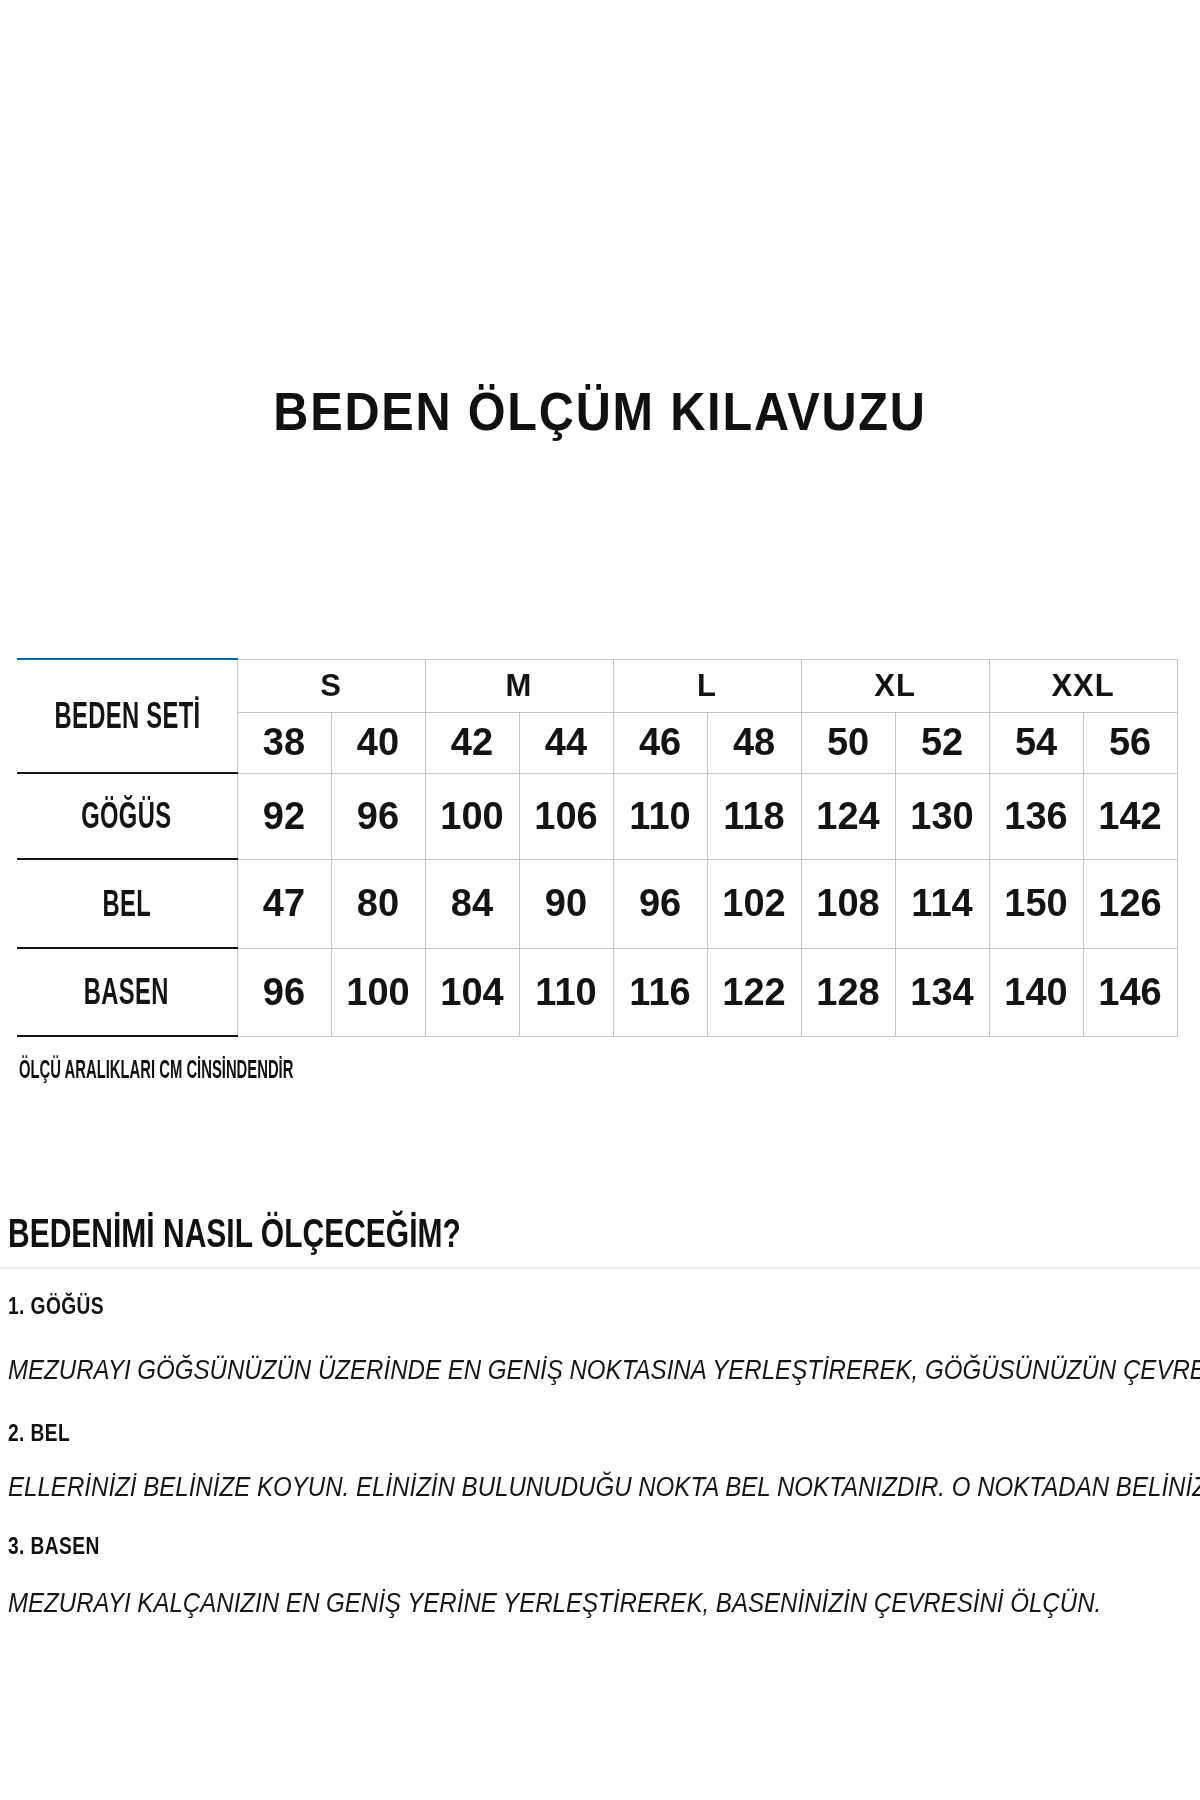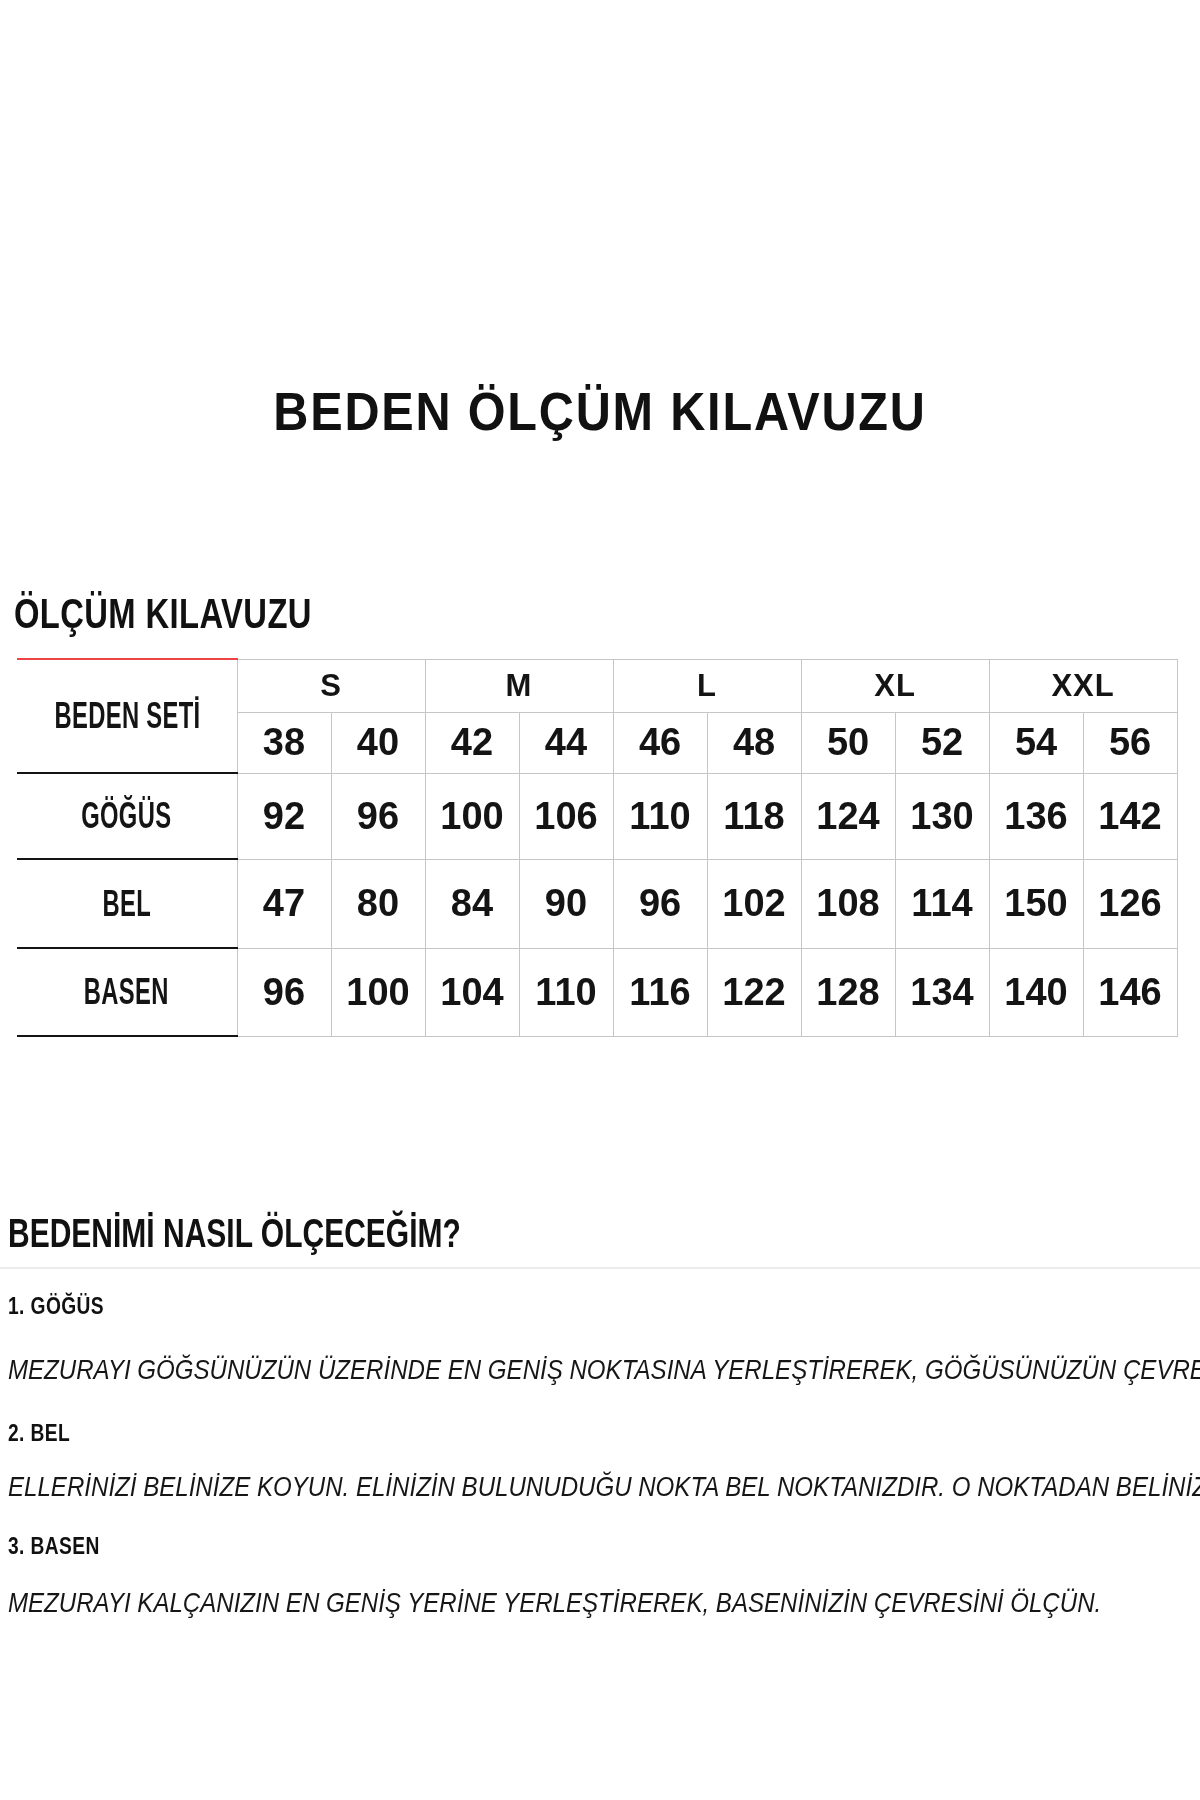--- a/index.html
+++ b/index.html
@@ -61,21 +61,21 @@
     font-weight: bold;
     color: #141414;
   }
   #size-table .grid {
     border: 1px solid #c6c6c6;
     font-size: 38px;
   }
   #size-table .group-hdr { font-size: 31px; letter-spacing: 1px; }
   #size-table .lbl {
     border: none;
-    border-top: 2px solid #ef4444;
+    border-top: 2px solid #0369a1;
     border-bottom: 2px solid #141414;
     font-size: 36px;
     font-weight: bold;
   }
   #size-table .lbl .cond { transform: scaleX(0.66); transform-origin: center; letter-spacing: 0.5px; }
   tr.r-ghdr  { height: 53px; }
   tr.r-sizes { height: 61px; }
   tr.r-gogus { height: 86px; }
   tr.r-bel   { height: 89px; }
   tr.r-basen { height: 88px; margin-top: 36px; }
@@ -136,23 +136,20 @@
 </style>
 </head>
 <body>
 
 <div id="page">
 
   <div id="main-title">
     <span class="cond">BEDEN ÖLÇÜM KILAVUZU</span>
   </div>
 
-  <div id="section-title">
-    <span class="cond">ÖLÇÜM KILAVUZU</span>
-  </div>
 
   <table id="size-table">
     <colgroup>
       <col style="width:220px">
       <col style="width:94px">
         <col style="width:94px">
       <col style="width:94px">
         <col style="width:94px">
       <col style="width:94px">
         <col style="width:94px">
@@ -225,20 +222,23 @@
       <td class="grid">116</td>
       <td class="grid">122</td>
       <td class="grid">128</td>
       <td class="grid">134</td>
       <td class="grid">140</td>
       <td class="grid">146</td>
     </tr>
   </tbody>
     </table>
 
+  <div id="table-note">
+    <span class="cond">ÖLÇÜ ARALIKLARI CM CİNSİNDENDİR</span>
+  </div>
 
   <div id="howto-title">
     <span class="cond">BEDENİMİ NASIL ÖLÇECEĞİM?</span>
   </div>
 
   <div id="howto-divider"></div>
 
   <div id="step1-heading" class="step-heading">
     <span class="cond">1. GÖĞÜS</span>
   </div>

